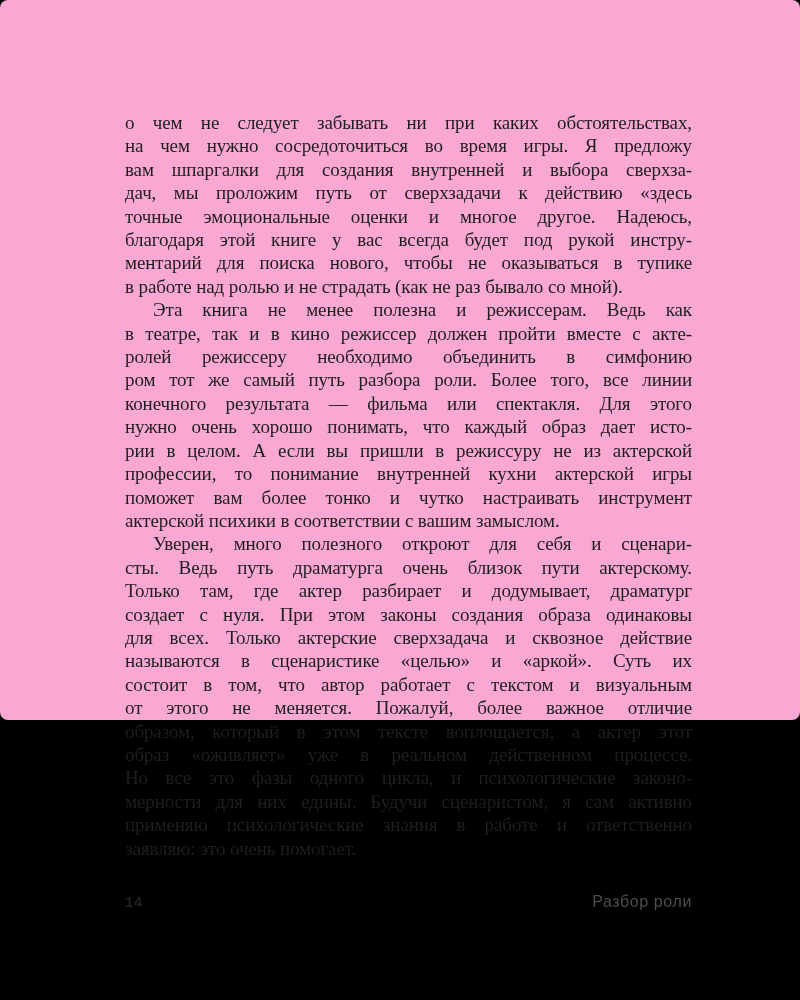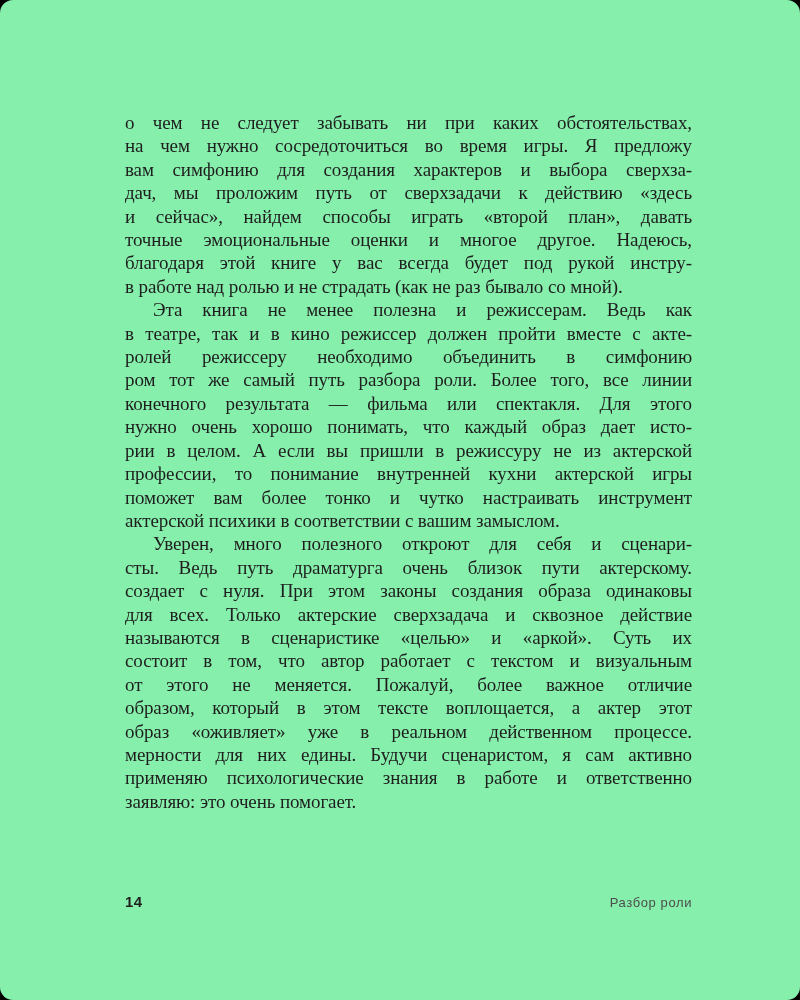--- a/index.html
+++ b/index.html
@@ -7,23 +7,23 @@
     padding: 0;
     width: 800px;
     height: 1000px;
     background: #000;
     overflow: hidden;
   }
   .page {
     position: absolute;
     inset: 0;
     width: 800px;
-    height: 1000px;
-    background: #86efac;
-    border-radius: 13px;
+    height: 720px;
+    background: #f9a8d4;
+    border-radius: 8px;
   }
   .text-block {
     position: absolute;
     left: 125px;
     top: 111px;
     width: 567px;
   }
   .para { margin: 0; padding: 0; }
   .para .line {
     font-family: "Liberation Serif", "DejaVu Serif", serif;
@@ -51,64 +51,66 @@
     font-family: "Liberation Sans", "DejaVu Sans", sans-serif;
   }
   .page-number {
     font-size: 15px;
     font-weight: 700;
     color: #1f1f1f;
     letter-spacing: 0.3px;
     text-align: center;
   }
   .running-title {
-    font-size: 13px;
+    font-size: 16px;
     font-weight: 400;
     color: #4d4d4d;
     letter-spacing: 0.6px;
   }
 </style>
 </head>
 <body>
 
 <div class="page">
 
   <div class="text-block" id="text-block">
       <div class="para">
         <div class="line first">о чем не следует забывать ни при каких обстоятельствах,</div>
         <div class="line">на чем нужно сосредоточиться во время игры. Я предложу</div>
-        <div class="line">вам симфонию для создания характеров и выбора сверхза-</div>
+        <div class="line">вам шпаргалки для создания внутренней и выбора сверхза-</div>
         <div class="line">дач, мы проложим путь от сверхзадачи к действию «здесь</div>
-        <div class="line">и сейчас», найдем способы играть «второй план», давать</div>
         <div class="line">точные эмоциональные оценки и многое другое. Надеюсь,</div>
         <div class="line">благодаря этой книге у вас всегда будет под рукой инстру-</div>
+        <div class="line">ментарий для поиска нового, чтобы не оказываться в тупике</div>
         <div class="line last">в работе над ролью и не страдать (как не раз бывало со мной).</div>
       </div>
       <div class="para indent">
         <div class="line first">Эта книга не менее полезна и режиссерам. Ведь как</div>
         <div class="line">в театре, так и в кино режиссер должен пройти вместе с акте-</div>
         <div class="line">ролей режиссеру необходимо объединить в симфонию</div>
         <div class="line">ром тот же самый путь разбора роли. Более того, все линии</div>
         <div class="line">конечного результата — фильма или спектакля. Для этого</div>
         <div class="line">нужно очень хорошо понимать, что каждый образ дает исто-</div>
         <div class="line">рии в целом. А если вы пришли в режиссуру не из актерской</div>
         <div class="line">профессии, то понимание внутренней кухни актерской игры</div>
         <div class="line">поможет вам более тонко и чутко настраивать инструмент</div>
         <div class="line last">актерской психики в соответствии с вашим замыслом.</div>
       </div>
       <div class="para indent">
         <div class="line first">Уверен, много полезного откроют для себя и сценари-</div>
         <div class="line">сты. Ведь путь драматурга очень близок пути актерскому.</div>
+        <div class="line">Только там, где актер разбирает и додумывает, драматург</div>
         <div class="line">создает с нуля. При этом законы создания образа одинаковы</div>
         <div class="line">для всех. Только актерские сверхзадача и сквозное действие</div>
         <div class="line">называются в сценаристике «целью» и «аркой». Суть их</div>
         <div class="line">состоит в том, что автор работает с текстом и визуальным</div>
         <div class="line">от этого не меняется. Пожалуй, более важное отличие</div>
         <div class="line">образом, который в этом тексте воплощается, а актер этот</div>
         <div class="line">образ «оживляет» уже в реальном действенном процессе.</div>
+        <div class="line">Но все это фазы одного цикла, и психологические законо-</div>
         <div class="line">мерности для них едины. Будучи сценаристом, я сам активно</div>
         <div class="line">применяю психологические знания в работе и ответственно</div>
         <div class="line last">заявляю: это очень помогает.</div>
       </div>
     </div>
 
   <div class="footer">
     <span class="page-number">14</span>
     <span class="running-title">Разбор роли</span>
   </div>

